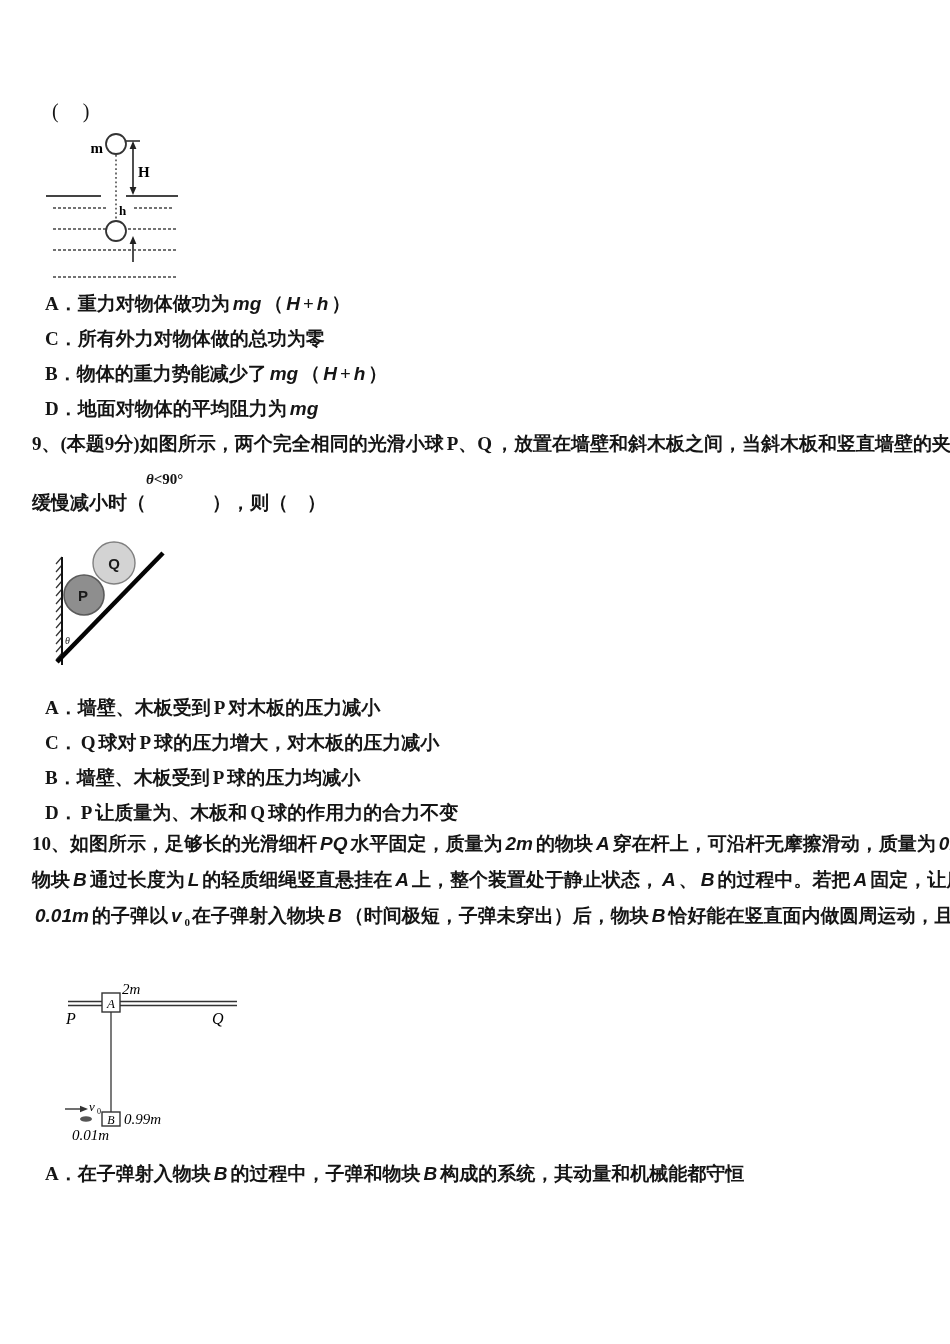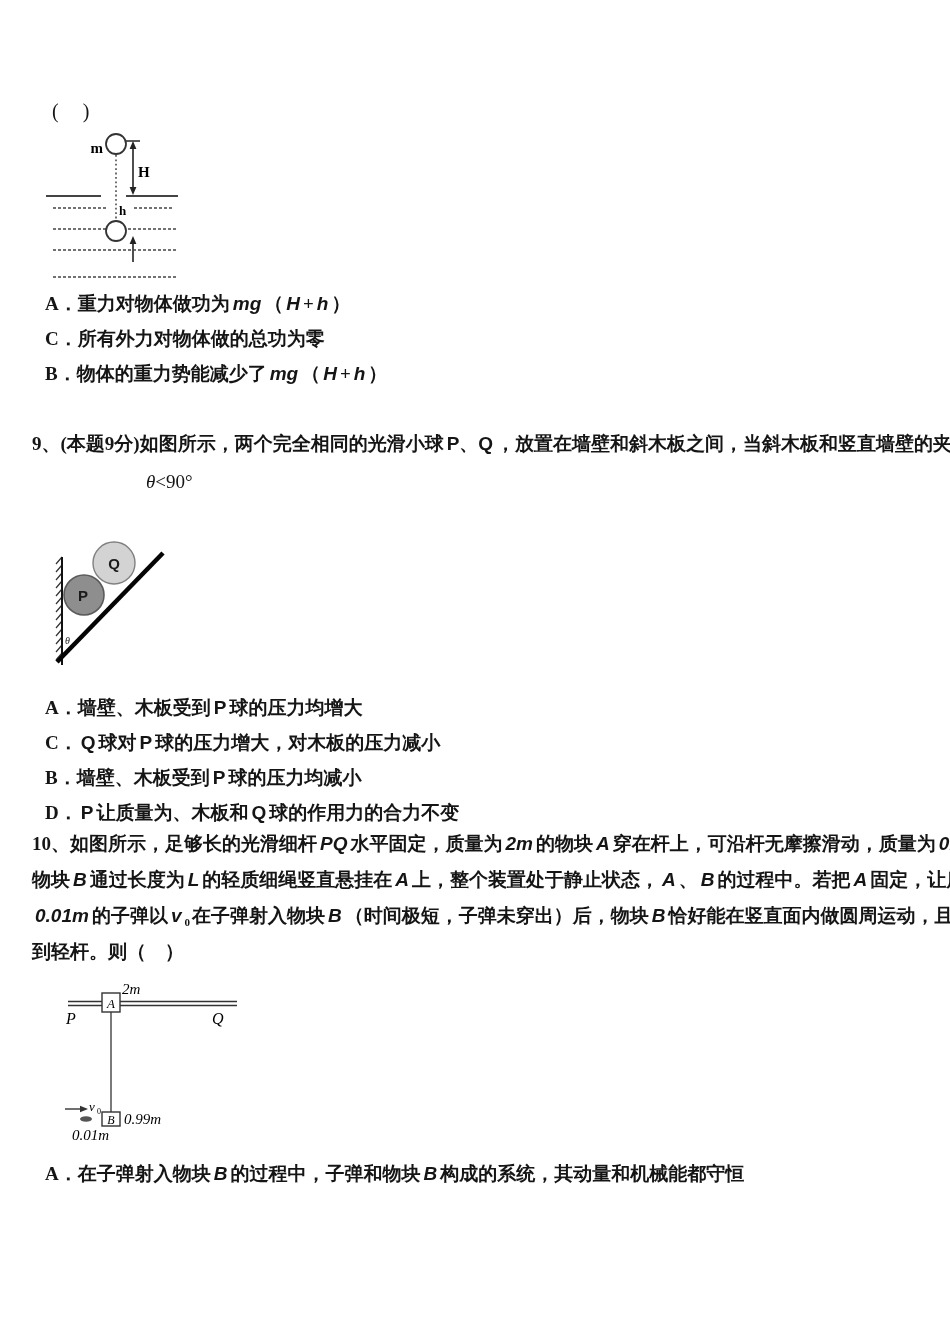--- a/index.html
+++ b/index.html
@@ -8,24 +8,24 @@
     font-family:"Liberation Serif","DejaVu Serif",serif;
     font-weight:700;color:#151515;font-size:19px;
   }
   .abs{position:absolute;}
   .nowrap{white-space:nowrap;}
   .row{height:35px;line-height:35px;white-space:nowrap;}
   .pline{height:36px;line-height:36px;white-space:nowrap;}
   
   .cn{}
   .mi{font-style:italic;font-family:Liberation Sans, sans-serif;padding:0 3px;}
-  .mu{font-family:Liberation Sans, sans-serif;padding:0 3px;}
+  .mu{font-family:Liberation Serif, serif;padding:0 3px;}
   .msub{font-style:normal;font-size:11px;vertical-align:-4px;padding-right:2px;}
   .blank-paren{font-weight:400;font-size:20px;letter-spacing:2px;}
-  .formula{font-weight:400;font-size:19px;white-space:nowrap;}
+  .formula{font-weight:700;font-size:15px;white-space:nowrap;}
   .formula .fth{font-style:italic;}
   .gap-inline{display:inline-block;width:66px;}
   svg text{font-family:"Liberation Serif","DejaVu Serif",serif;}
   .ball-label{font-family:"Liberation Sans","DejaVu Sans",sans-serif;font-weight:700;}
 </style>
 </head>
 <body>
 
 <div id="page">
 
@@ -58,51 +58,54 @@
       <polygon points="88,108 84.6,116 91.4,116" stroke="none"></polygon>
     </g>
     <line x1="8" y1="122" x2="131" y2="122" stroke="#444444" stroke-width="1.4" stroke-dasharray="3,2"></line>
     <line x1="8" y1="149" x2="131" y2="149" stroke="#444444" stroke-width="1.4" stroke-dasharray="3,2"></line>
   </svg>
 
   <div class="abs" style="left:45px;top:286px;">
     <div class="row"><span class="cn">A．重力对物体做功为</span><span class="mi">mg</span><span class="cn">（</span><span class="mi">H</span><span class="cn">+</span><span class="mi">h</span><span class="cn">）</span></div>
     <div class="row"><span class="cn">C．所有外力对物体做的总功为零</span></div>
     <div class="row"><span class="cn">B．物体的重力势能减少了</span><span class="mi">mg</span><span class="cn">（</span><span class="mi">H</span><span class="cn">+</span><span class="mi">h</span><span class="cn">）</span></div>
+    <div class="row"><span class="cn">D．地面对物体的平均阻力为</span><span class="mi">mg</span></div>
   </div>
 
   <div class="abs pline" style="left:32px;top:426px;width:890px;"><span class="cn">9、(本题9分)如图所示，两个完全相同的光滑小球</span><span class="mu">P、Q</span><span class="cn">，放置在墙壁和斜木板之间，当斜木板和竖直墙壁的夹角</span></div>
 
   <div class="abs formula" style="left:146px;top:471px;">
     <span class="fth">θ</span><span>&lt;90°</span>
+  </div>
+  <div class="abs nowrap" style="left:32px;top:486px;height:34px;line-height:34px;">
+    <span>缓慢减小时（</span><span class="gap-inline"></span><span>），则（　）</span>
   </div>
 
   <svg class="abs" style="left:50px;top:538px;" width="175" height="130" viewBox="0 0 175 130">
     <path d="M6,26 L12,19 M6,34 L12,27 M6,42 L12,35 M6,50 L12,43 M6,58 L12,51 M6,66 L12,59 M6,74 L12,67 M6,82 L12,75 M6,90 L12,83 M6,98 L12,91 M6,106 L12,99 M6,114 L12,107 M6,122 L12,115" stroke="#333333" stroke-width="1.2"></path>
     <line x1="12" y1="19" x2="12" y2="127" stroke="#111111" stroke-width="2"></line>
     <circle cx="34" cy="57" r="20" stroke-width="1.6" stroke="#5a5a5a" fill="#8e8e8e"></circle>
     <circle cx="64" cy="25" r="21" stroke-width="1.4" stroke="#808080" fill="#d3d3d3"></circle>
     <line x1="7" y1="124" x2="113" y2="15" stroke="#050505" stroke-width="4.5"></line>
     <text x="33" y="63" text-anchor="middle" font-size="15" class="ball-label" fill="#1a1a1a">P</text>
     <text x="64" y="31" text-anchor="middle" font-size="15" class="ball-label" fill="#1a1a1a">Q</text>
     <text x="15" y="106" font-size="10" font-style="italic" font-weight="400" fill="#222222">θ</text>
   </svg>
 
   <div class="abs" style="left:45px;top:690px;">
-    <div class="row"><span class="cn">A．墙壁、木板受到</span><span class="mu">P</span><span class="cn">球的压力均增大</span></div>
+    <div class="row"><span class="cn">A．墙壁、木板受到</span><span class="mu">P</span><span class="cn">对木板的压力减小</span></div>
     <div class="row"><span class="cn">C．</span><span class="mu">Q</span><span class="cn">球对</span><span class="mu">P</span><span class="cn">球的压力增大，对木板的压力减小</span></div>
     <div class="row"><span class="cn">B．墙壁、木板受到</span><span class="mu">P</span><span class="cn">球的压力均减小</span></div>
     <div class="row"><span class="cn">D．</span><span class="mu">P</span><span class="cn">让质量为、木板和</span><span class="mu">Q</span><span class="cn">球的作用力的合力不变</span></div>
   </div>
 
   <div class="abs" style="left:32px;top:826px;width:890px;">
     <div class="pline"><span class="cn">10、如图所示，足够长的光滑细杆</span><span class="mi">PQ</span><span class="cn">水平固定，质量为</span><span class="mi">2m</span><span class="cn">的物块</span><span class="mi">A</span><span class="cn">穿在杆上，可沿杆无摩擦滑动，质量为</span><span class="mi">0.99m</span></div>
     <div class="pline"><span class="cn">物块</span><span class="mi">B</span><span class="cn">通过长度为</span><span class="mi">L</span><span class="cn">的轻质细绳竖直悬挂在</span><span class="mi">A</span><span class="cn">上，整个装置处于静止状态，</span><span class="mi">A</span><span class="cn">、</span><span class="mi">B</span><span class="cn">的过程中。若把</span><span class="mi">A</span><span class="cn">固定，让质量为</span></div>
     <div class="pline"><span class="mi">0.01m</span><span class="cn">的子弹以</span><span class="mi">v</span><span class="msub">0</span><span class="cn">在子弹射入物块</span><span class="mi">B</span><span class="cn">（时间极短，子弹未穿出）后，物块</span><span class="mi">B</span><span class="cn">恰好能在竖直面内做圆周运动，且</span><span class="mi">B</span><span class="cn">不会撞</span></div>
-    <div class="pline"><span class="cn">到轻杆。则（　）</span></div>
   </div>
 
   <svg class="abs" style="left:60px;top:980px;" width="200" height="170" viewBox="0 0 200 170">
     <g stroke="#333333" stroke-width="1.3">
       <line x1="8" y1="21.5" x2="177" y2="21.5"></line>
       <line x1="8" y1="25.5" x2="177" y2="25.5"></line>
     </g>
     <line x1="51" y1="32" x2="51" y2="132" stroke="#333333" stroke-width="1.3"></line>
     <rect x="42" y="13" width="18" height="19" fill="#ffffff" stroke="#333333" stroke-width="1.4"></rect>
     <text x="51" y="28" text-anchor="middle" font-size="13" font-style="italic" font-weight="400">A</text>

